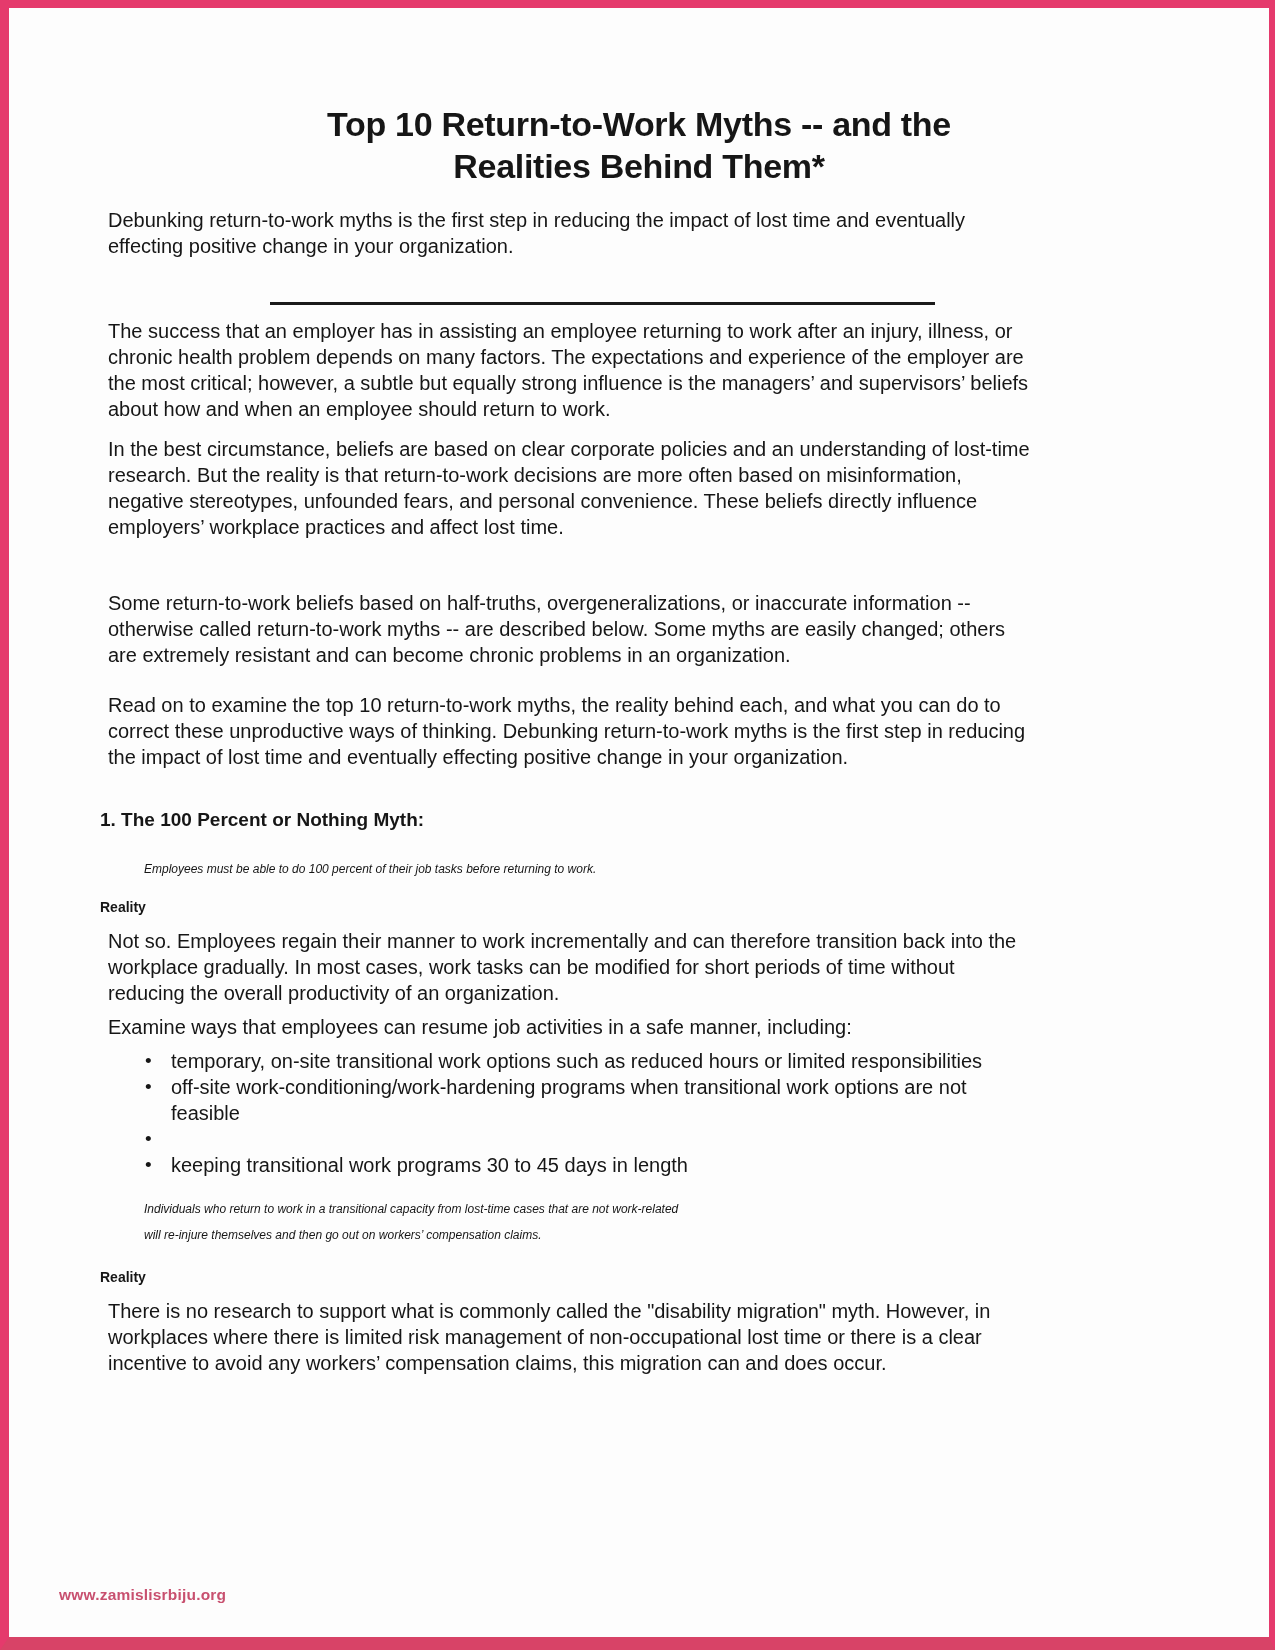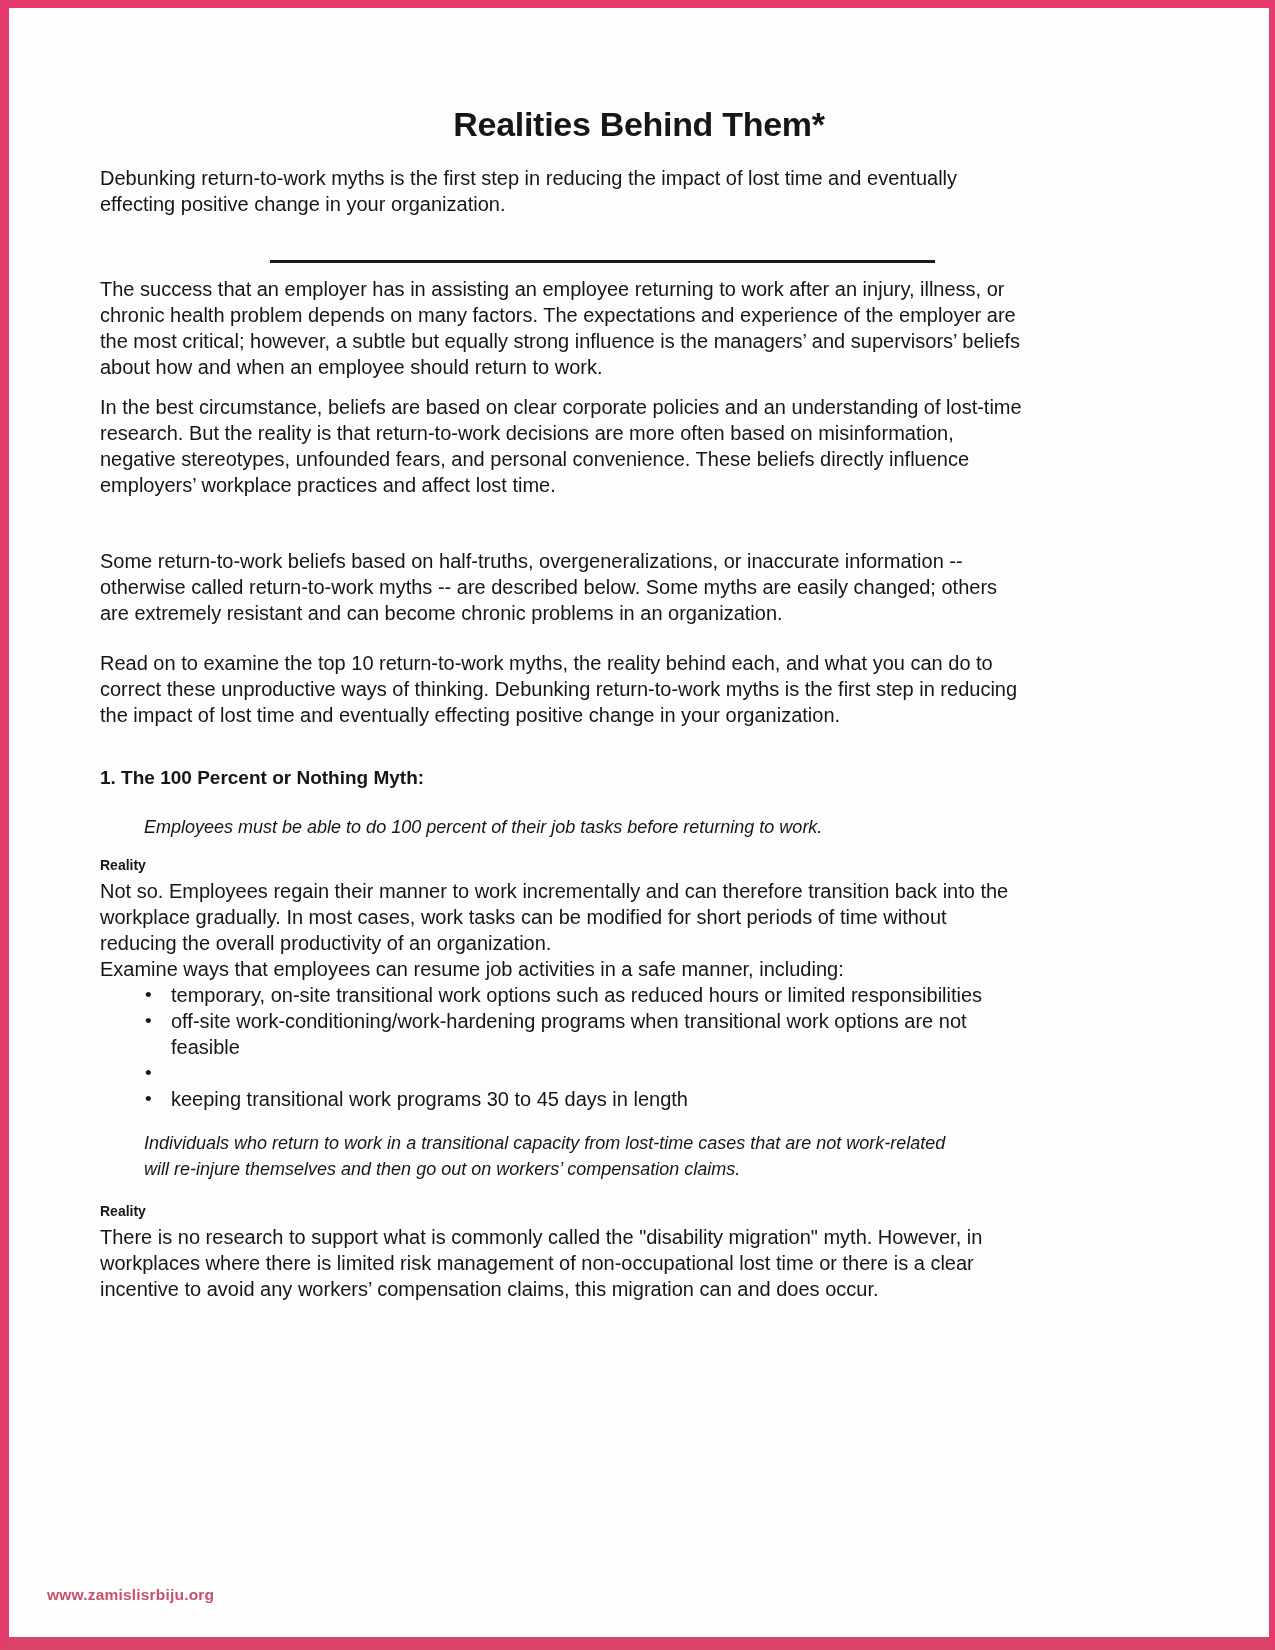--- a/index.html
+++ b/index.html
@@ -29,21 +29,21 @@
     font-weight: bold;
     letter-spacing: -0.3px;
   }
   .title span { display: block; }
   .content {
     box-sizing: border-box;
     padding-left: 91px;
     width: 1101px; 
   }
   .para {
-    margin: 0;
+    margin: 8px;
     font-size: 20px;
     line-height: 26px;
     white-space: pre-line;
   }
   .intro        { margin-top: 20px; }
   .rule {
     margin: 43px 0 0 170px;
     width: 665px;
     height: 3px;
     background: #1a1a1a;
@@ -56,21 +56,21 @@
     margin: 0;
     font-size: 19px;
     line-height: 28px;
     font-weight: bold;
   }
   .h1           { margin-top: 36px; }
   .h2           { margin-top: 46px; }
   .myth {
     margin: 0 0 0 44px;
     font-style: italic;
-    font-size: 18px;
+    font-size: 12px;
     line-height: 26px;
     white-space: pre-line;
   }
   .myth1        { margin-top: 22px; }
   .myth2        { margin-top: 18px; }
   .sub {
     margin: 0;
     font-size: 14px;
     line-height: 26px;
     font-weight: bold;
@@ -90,36 +90,37 @@
     line-height: 26px;
   }
   .dot {
     flex: 0 0 26px;
     width: 26px;
     font-size: 19px;
   }
   .btext { white-space: pre-line; }
   .footer-link {
     position: absolute;
-    left: 38px;
+    left: 50px;
     top: 1578px;
     font-size: 15.5px;
     font-weight: bold;
     letter-spacing: 0.2px;
     color: #c8506f;
     text-decoration: none;
     cursor: pointer;
   }
 </style>
 </head>
 <body>
 
 <div class="page">
 
   <h1 class="title">
+    <span>Top 10 Return-to-Work Myths -- and the</span>
     <span>Realities Behind Them*</span>
   </h1>
 
   <div class="content">
 
     <p class="para intro">Debunking return-to-work myths is the first step in reducing the impact of lost time and eventually
 effecting positive change in your organization.</p>
 
     <div class="rule"></div>
 

